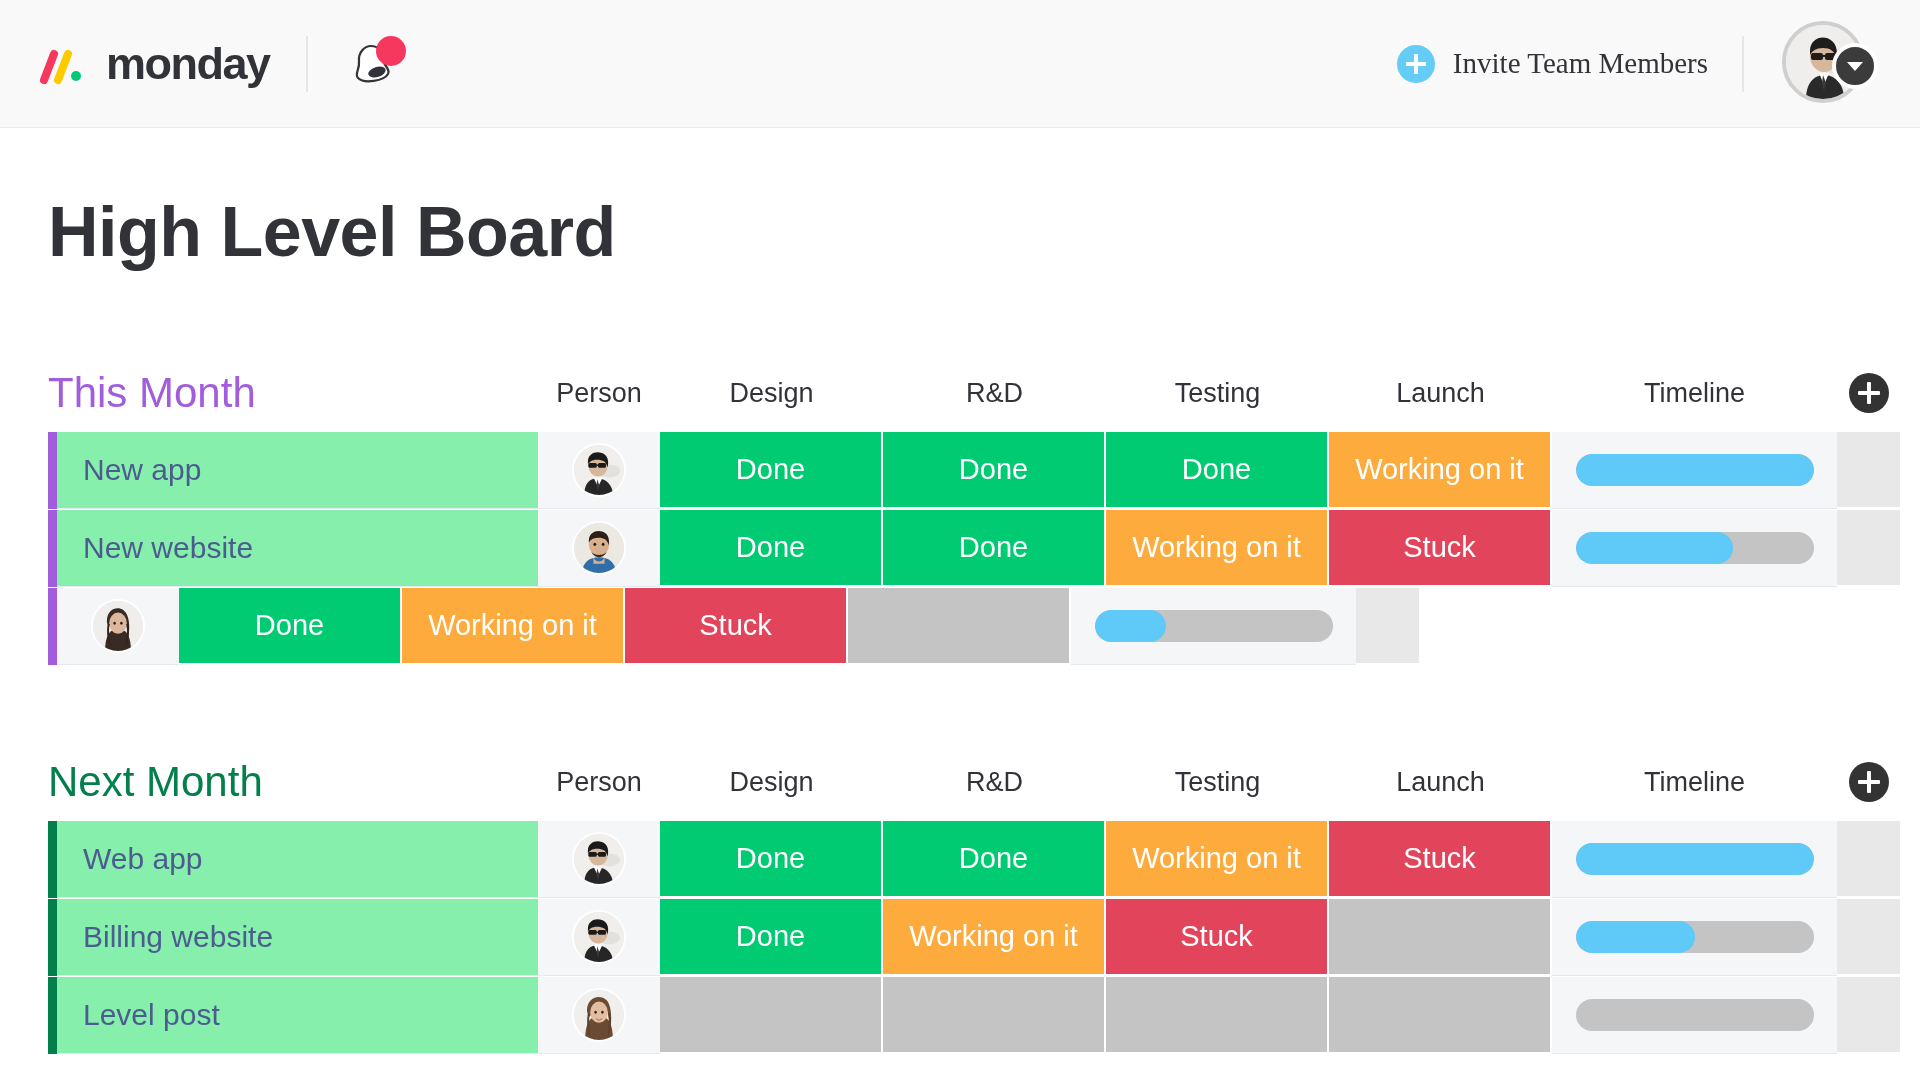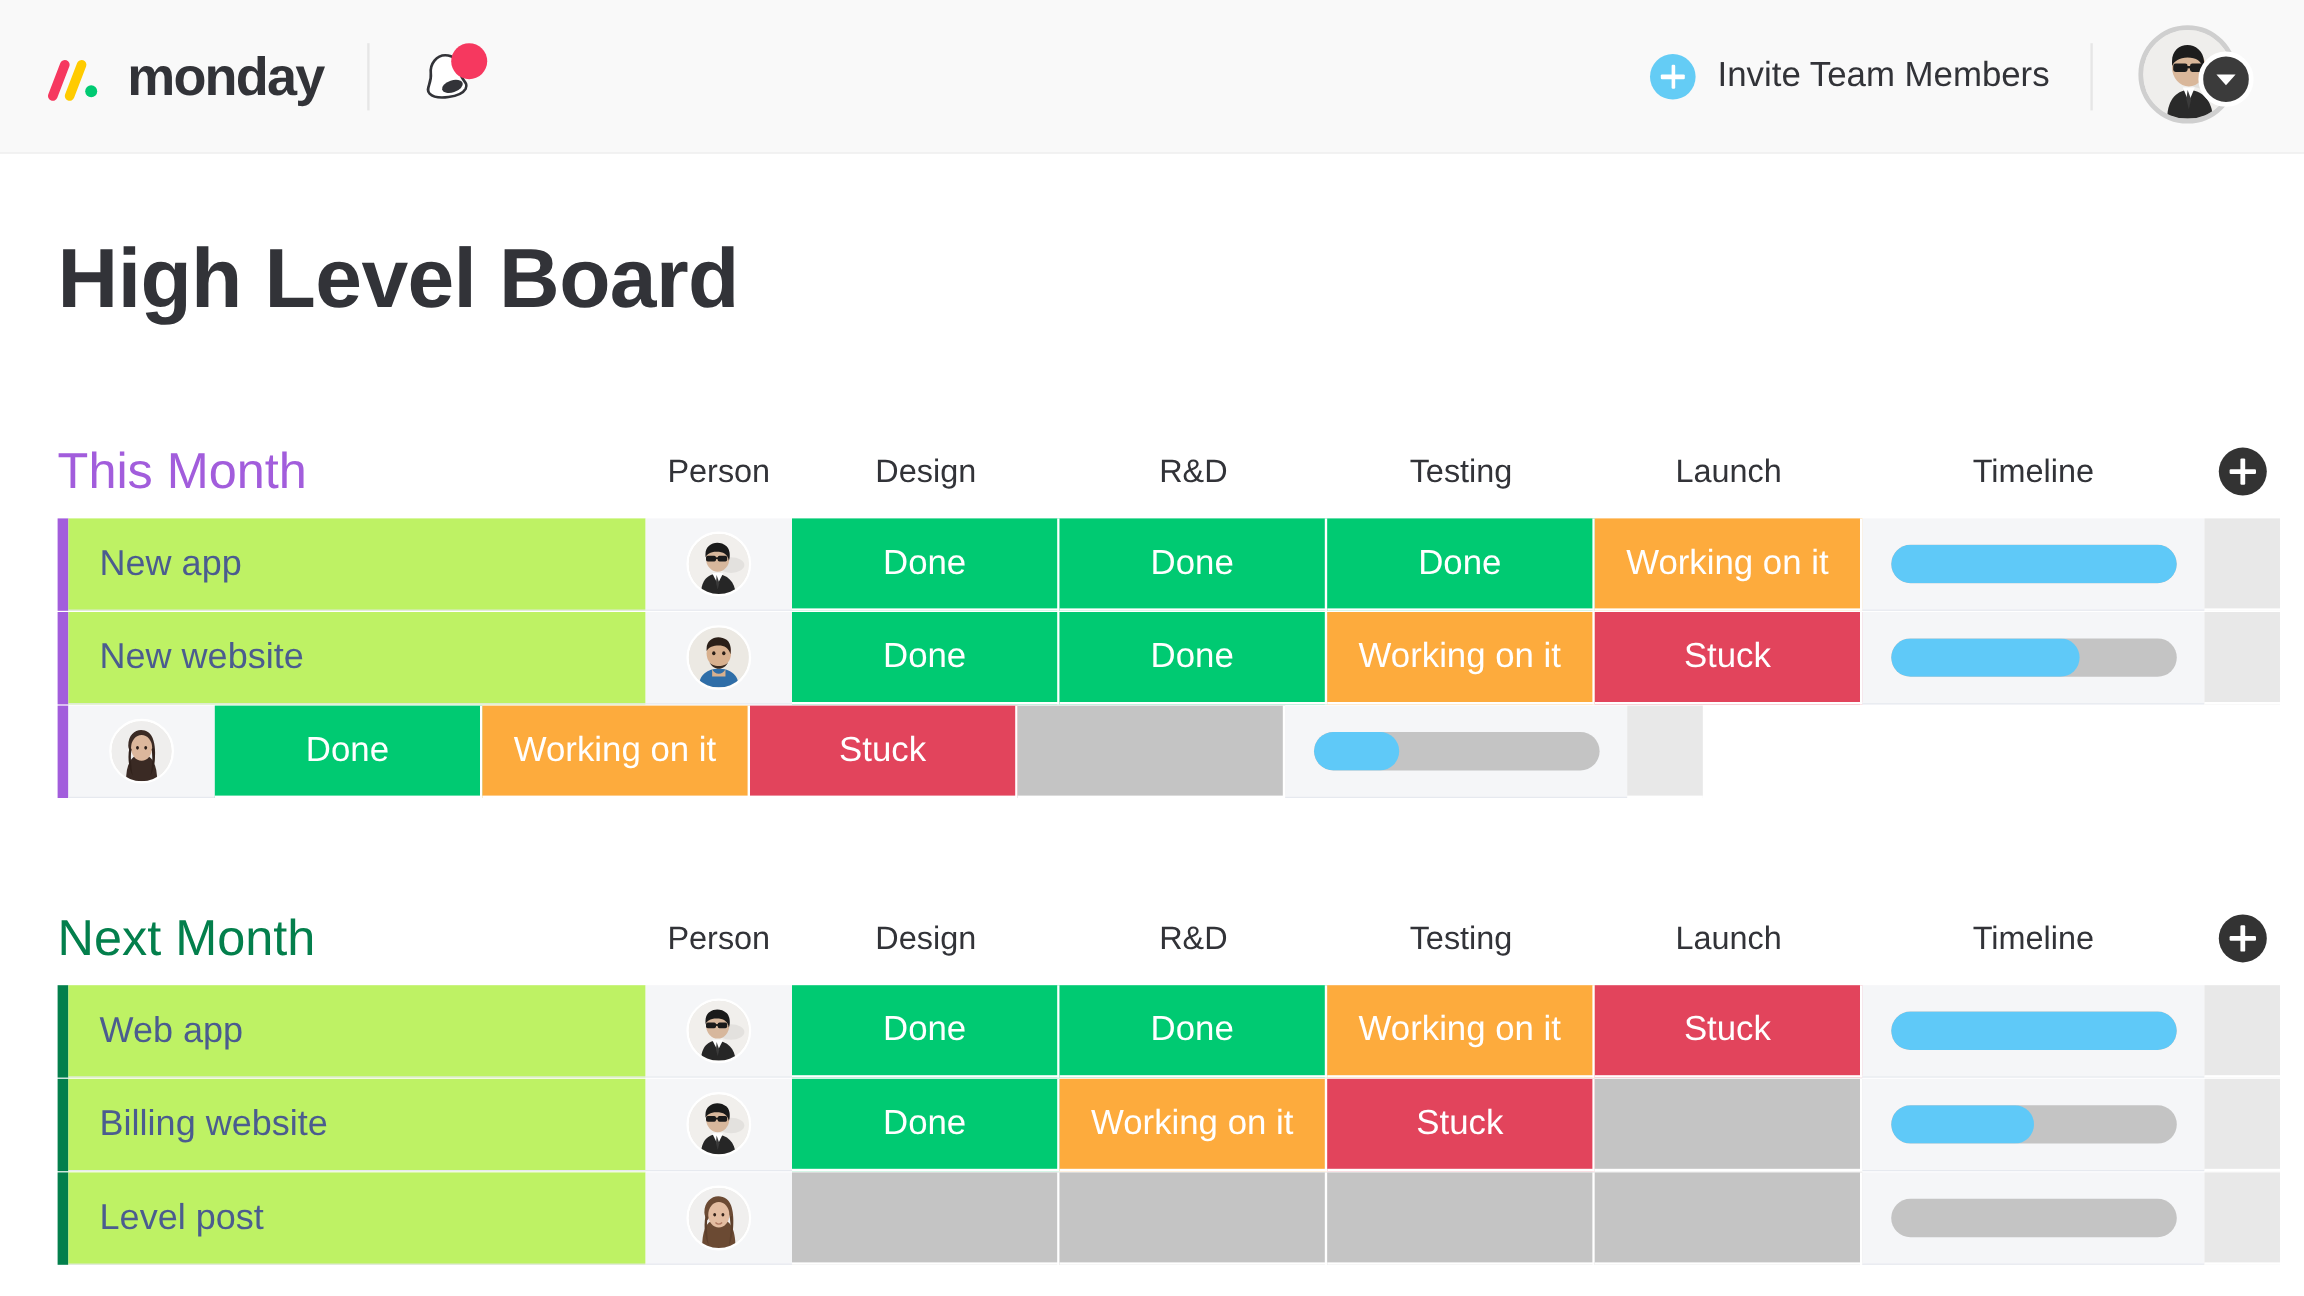--- a/index.html
+++ b/index.html
@@ -40,21 +40,21 @@
   .invite-btn { display: flex; align-items: center; cursor: pointer; }
   .plus-circle {
     width: 38px; height: 38px; border-radius: 50%;
     background: #64ccf5; position: relative; margin-right: 18px;
   }
   .plus-circle::before, .plus-circle::after {
     content: ""; position: absolute; background: #ffffff; border-radius: 1px;
   }
   .plus-circle::before { left: 9px; top: 17.5px; width: 20px; height: 3.5px; }
   .plus-circle::after  { top: 9px; left: 17.5px; height: 20px; width: 3.5px; }
-  .invite-label { font-size: 29px; color: #323338; white-space: nowrap; }
+  .invite-label { font-size: 29px; color: #323338; white-space: nowrap; font-family: Liberation Serif, serif; }
   .right-divider { width: 2px; height: 56px; background: #e6e6e6; margin: 0 38px 0 34px; }
   .avatar-group { position: relative; margin-right: 42px; width: 96px; height: 86px; }
   .av-ring {
     position: absolute; left: 0; top: 0;
     width: 82px; height: 82px; border-radius: 50%;
     border: 4px solid #cfcfcf; background: #f0efed; overflow: hidden;
   }
   .av-chev {
     position: absolute; right: 0; top: 22px;
     width: 46px; height: 46px; border-radius: 50%;
@@ -105,21 +105,21 @@
   .add-circle::after  { top: 9px; left: 18px; height: 22px; width: 4px; }
 
   
   .rows { margin-top: 10px; }
   .row { display: flex; align-items: stretch; height: 77px; margin-bottom: 1px; }
   .row-bar { width: 9px; flex: none; }
   .row-bar.purple { background: #a25ddc; }
   .row-bar.green  { background: #037f4c; }
   .row-name {
     width: 481px; flex: none;
-    background: #bef264; border-bottom: 1px solid #e6e9ef;
+    background: #86efac; border-bottom: 1px solid #e6e9ef;
     display: flex; align-items: center;
     padding-left: 26px;
     font-size: 30px; color: #4b5c8f;
   }
   .cell-person {
     width: 122px; flex: none;
     background: #f5f6f8; border-bottom: 1px solid #e6e9ef;
     display: flex; align-items: center; justify-content: center;
   }
   .avatar-sm {

